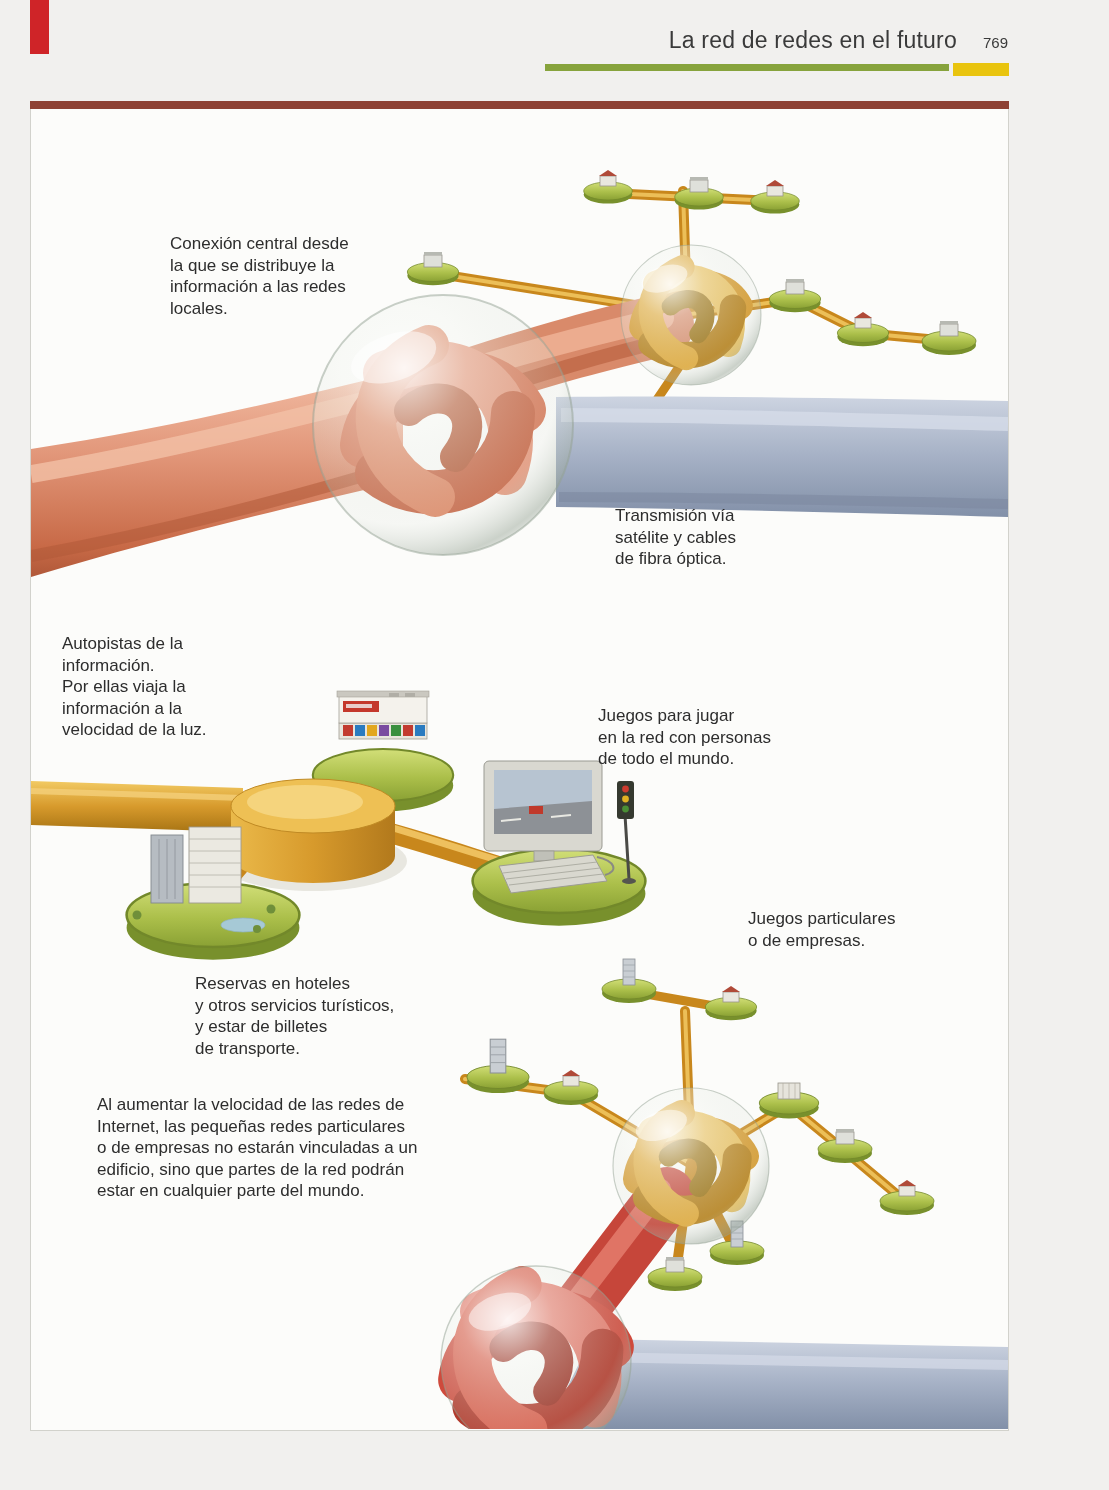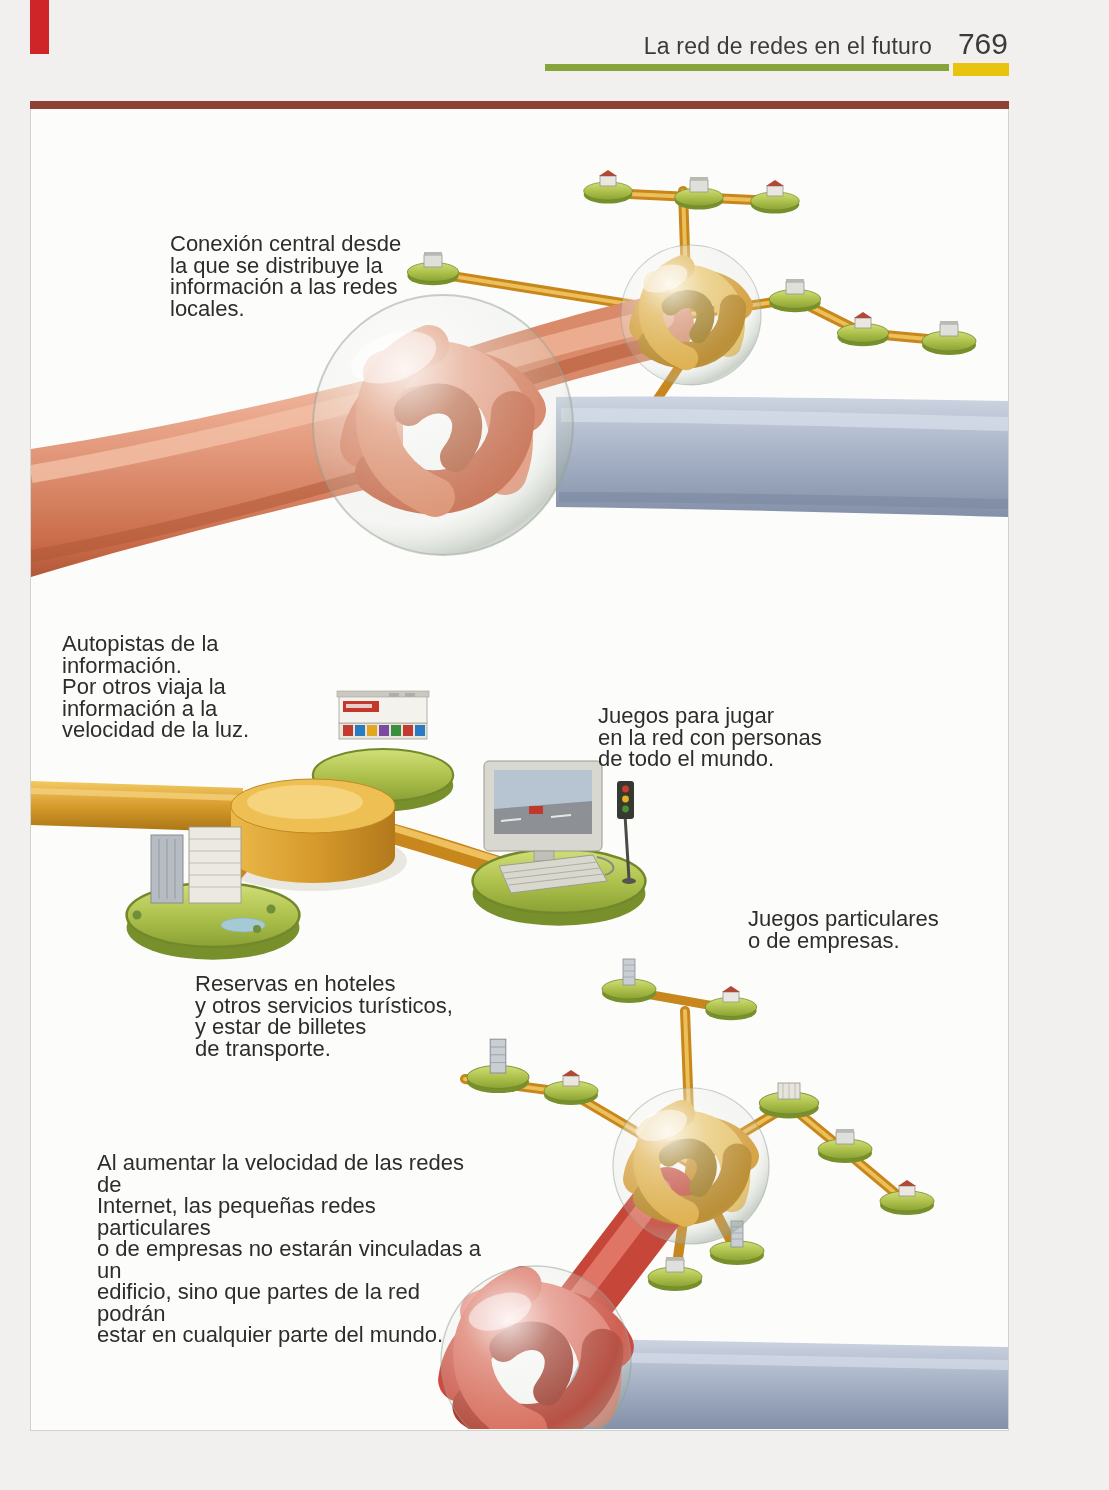--- a/index.html
+++ b/index.html
@@ -2,27 +2,27 @@
 <html><head>
 <meta charset="utf-8">
 <style>
   *{margin:0;padding:0;box-sizing:border-box}
   html,body{background:#d8d7d3}
   body{font-family:"Liberation Sans","DejaVu Sans",sans-serif}
   .page{position:relative;width:1109px;height:1490px;background:#f1f0ee;margin:0 auto;overflow:hidden}
   .corner-tab{position:absolute;left:30px;top:0;width:19px;height:54px;background:#cf2428}
   .header{position:absolute;top:27px;right:101px;display:flex;gap:26px;align-items:baseline}
   .header .title{font-size:23px;color:#3a3a3a;font-weight:500;letter-spacing:.2px}
-  .header .pagenum{font-size:30px;color:#3a3a3a;font-weight:500}
+  .header .pagenum{font-size:15px;color:#3a3a3a;font-weight:500}
   .bar-green{position:absolute;left:545px;top:64px;width:404px;height:7px;background:#87a33c}
   .bar-yellow{position:absolute;left:953px;top:63px;width:56px;height:13px;background:#e9c40e}
   .rule{position:absolute;left:30px;top:101px;width:979px;height:8px;background:#8e4134}
   .content{position:absolute;left:30px;top:109px;width:979px;height:1322px;background:#fcfcfa;border:1px solid #d2d2cc;border-top:none}
   .content svg{position:absolute;left:0;top:0;z-index:1}
-  .ann{position:absolute;font-size:22px;line-height:21.5px;color:#2d2d2d;white-space:pre-line;z-index:2}
+  .ann{position:absolute;font-size:17px;line-height:21.5px;color:#2d2d2d;white-space:pre-line;z-index:2}
 </style>
 </head>
 <body>
 
 <div class="page">
 
   <div class="corner-tab"></div>
 
   <div class="header">
     <span class="title">La red de redes en el futuro</span>
@@ -308,34 +308,37 @@
         <path d="M -14 -80 C -88 -50 -84 42 -8 72" stroke="#db604e" stroke-width="40" fill="none" stroke-linecap="round"></path>
         <path d="M -34 -14 C 2 -46 46 -12 12 32" stroke="#9c2f22" stroke-width="30" fill="none" stroke-linecap="round"></path>
       </g>
       <use href="#glass" transform="translate(505,1252) scale(0.95)"></use>
     </svg>
 
     <div class="ann" style="left:139px;top:124px;width:240px;">Conexión central desde
 la que se distribuye la
 información a las redes
 locales.</div>
+    <div class="ann" style="left:584px;top:396px;width:210px;">Transmisión vía
+satélite y cables
+de fibra óptica.</div>
     <div class="ann" style="left:31px;top:524px;width:220px;">Autopistas de la
 información.
-Por otros viaja la
+Por ellas viaja la
 información a la
 velocidad de la luz.</div>
     <div class="ann" style="left:567px;top:596px;width:250px;">Juegos para jugar
 en la red con personas
 de todo el mundo.</div>
     <div class="ann" style="left:717px;top:799px;width:210px;">Juegos particulares
 o de empresas.</div>
     <div class="ann" style="left:164px;top:864px;width:270px;">Reservas en hoteles
 y otros servicios turísticos,
 y estar de billetes
 de transporte.</div>
-    <div class="ann" style="left:66px;top:1043px;width:390px;">Al aumentar la velocidad de las redes de
+    <div class="ann" style="left:66px;top:985px;width:390px;">Al aumentar la velocidad de las redes de
 Internet, las pequeñas redes particulares
 o de empresas no estarán vinculadas a un
 edificio, sino que partes de la red podrán
 estar en cualquier parte del mundo.</div>
 
   </div>
 </div>
 
 </body></html>

